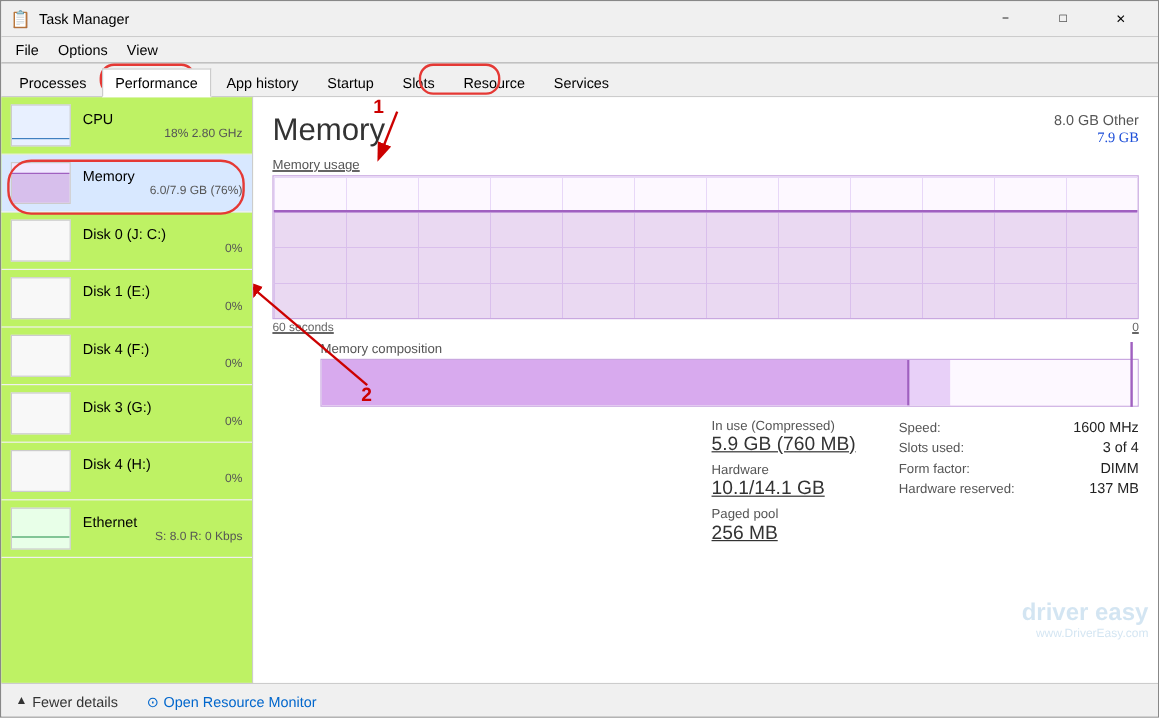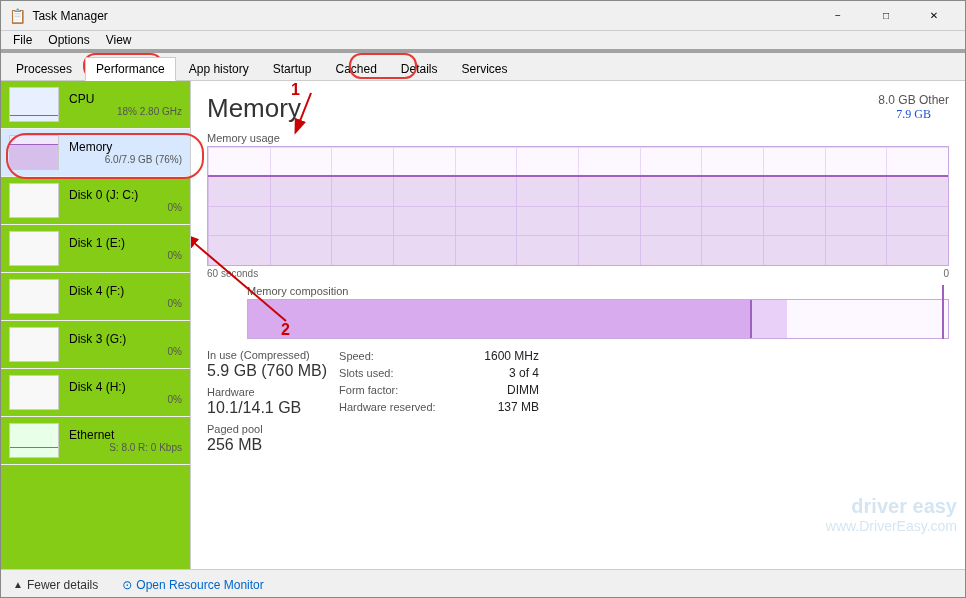--- a/index.html
+++ b/index.html
@@ -21,21 +21,21 @@
       font-size: 10px; cursor: pointer; display: flex; align-items: center; justify-content: center;
     }
 
     
     .menu-bar {
       background: #f0f0f0;
       height: 22px;
       display: flex;
       align-items: center;
       padding: 0 4px;
-      border-bottom: 4px solid #a3a3a3;
+      border-bottom: 1px solid #a3a3a3;
     }
     .menu-item {
       padding: 2px 8px;
       font-size: 12px;
       cursor: pointer;
     }
 
     
     .tab-bar {
       background: #f0f0f0;
@@ -63,22 +63,22 @@
     }
 
     
     .main {
       display: flex;
       height: calc(598px - 30px - 22px - 28px - 30px);
     }
 
     
     .left-panel {
-      width: 190px;
-      background: #84cc16;
+      width: 210px;
+      background: #bef264;
       border-right: 1px solid #ccc;
       overflow-y: auto;
       flex-shrink: 0;
     }
     .sidebar-item {
       display: flex;
       align-items: center;
       padding: 6px 8px;
       cursor: pointer;
       border-bottom: 1px solid #f0f0f0;
@@ -112,21 +112,21 @@
     }
     .memory-header {
       display: flex;
       justify-content: space-between;
       align-items: flex-start;
       margin-bottom: 8px;
     }
     .memory-title { font-size: 26px; font-weight: 300; color: #333; }
 
     
-    .graph-section { margin-bottom: 6px; }
+    .graph-section { margin-bottom: 6px; text-decoration: underline; }
     .graph-label { font-size: 11px; color: #555; margin-bottom: 2px; }
     .graph-container {
       height: 120px;
       border: 1px solid #c9a8e0;
       background: #fdf8ff;
       position: relative;
       overflow: hidden;
     }
     .graph-grid {
       position: absolute; inset: 0;
@@ -166,21 +166,21 @@
     .comp-standby {
       width: 5%;
       background: #e8d0f8;
     }
     .comp-free {
       flex: 1;
       background: #fdf8ff;
     }
     .stat-label { color: #555; font-size: 11px; margin-bottom: 0; }
     .stat-value { font-size: 20px; font-weight: 300; color: #333; line-height: 1.2; }
-    .stat-value.medium { font-size: 16px; }
+    .stat-value.medium { font-size: 16px; text-decoration: underline; }
     .stat-row { margin-bottom: 6px; }
     .stat-inline { display: flex; justify-content: space-between; align-items: baseline; margin-bottom: 3px; }
     .stat-inline-label { color: #555; font-size: 11px; min-width: 100px; }
     .stat-inline-value { font-size: 12px; color: #222; }
     .cpu-mini-line {
       position: absolute;
       bottom: 0; left: 0; right: 0;
       height: 18%;
       border-top: 1.5px solid #4080c0;
     }
@@ -204,21 +204,21 @@
 
     
     .watermark {
       position: absolute;
       bottom: 35px;
       right: 8px;
       opacity: 0.25;
       text-align: right;
     }
     .watermark-text1 { font-size: 20px; font-weight: bold; color: #5599cc; }
-    .watermark-text2 { font-size: 14px; color: #5599cc; }
+    .watermark-text2 { font-size: 10px; color: #5599cc; }
 
     .outer-container {
       width: 966px;
       height: 598px;
       position: relative;
       overflow: hidden;
       border: 1px solid #888;
     }
 
     
@@ -282,24 +282,24 @@
     <div class="tab active">
       <span>Performance</span>
     </div>
     <div class="tab">
       <span>App history</span>
     </div>
     <div class="tab">
       <span>Startup</span>
     </div>
     <div class="tab">
-      <span>Cached</span>
-    </div>
-    <div class="tab">
-      <span>Details</span>
+      <span>Slots</span>
+    </div>
+    <div class="tab">
+      <span>Resource</span>
     </div>
     <div class="tab">
       <span>Services</span>
     </div>
   </div>
 
   <div class="main">
 
     <div class="left-panel">
 
@@ -372,21 +372,21 @@
           <div class="sidebar-item-value">S: 8.0  R: 0 Kbps</div>
         </div>
       </div>
 
     </div>
 
     <div class="right-panel" style="position:relative;">
 
       <div class="memory-header">
         <div class="memory-title">Memory</div>
-        <div style="text-align:center;">
+        <div style="text-align:right;">
           <div style="font-size:12px;color:#555;">8.0 GB Other</div>
           <div style="font-size:12px;color:#1d4ed8;font-family:Liberation Serif, serif;">7.9 GB</div>
         </div>
       </div>
 
       <div class="graph-section">
         <div class="graph-label">Memory usage</div>
         <div class="graph-container">
           <div class="graph-grid"></div>
           <div class="graph-line-usage"></div>
@@ -400,21 +400,21 @@
       <div class="composition-section" style="position:relative;margin-left:40px;">
         <div class="graph-label">Memory composition</div>
         <div class="composition-container">
           <div class="comp-in-use"></div>
           <div class="comp-standby"></div>
           <div class="comp-free"></div>
           <div style="position:absolute;right:5px;top:0;bottom:0;width:2px;background:#a060c0;"></div>
         </div>
       </div>
 
-      <div style="display:flex;gap:12px;margin-top:8px;">
+      <div style="display:flex;gap:36px;margin-top:8px;justify-content:flex-end;">
 
         <div>
           <div class="stat-row">
             <div class="stat-label">In use (Compressed)</div>
             <div class="stat-value medium">5.9 GB (760 MB)</div>
           </div>
           <div class="stat-row">
             <div class="stat-label">Hardware</div>
             <div class="stat-value medium">10.1/14.1 GB</div>
           </div>

